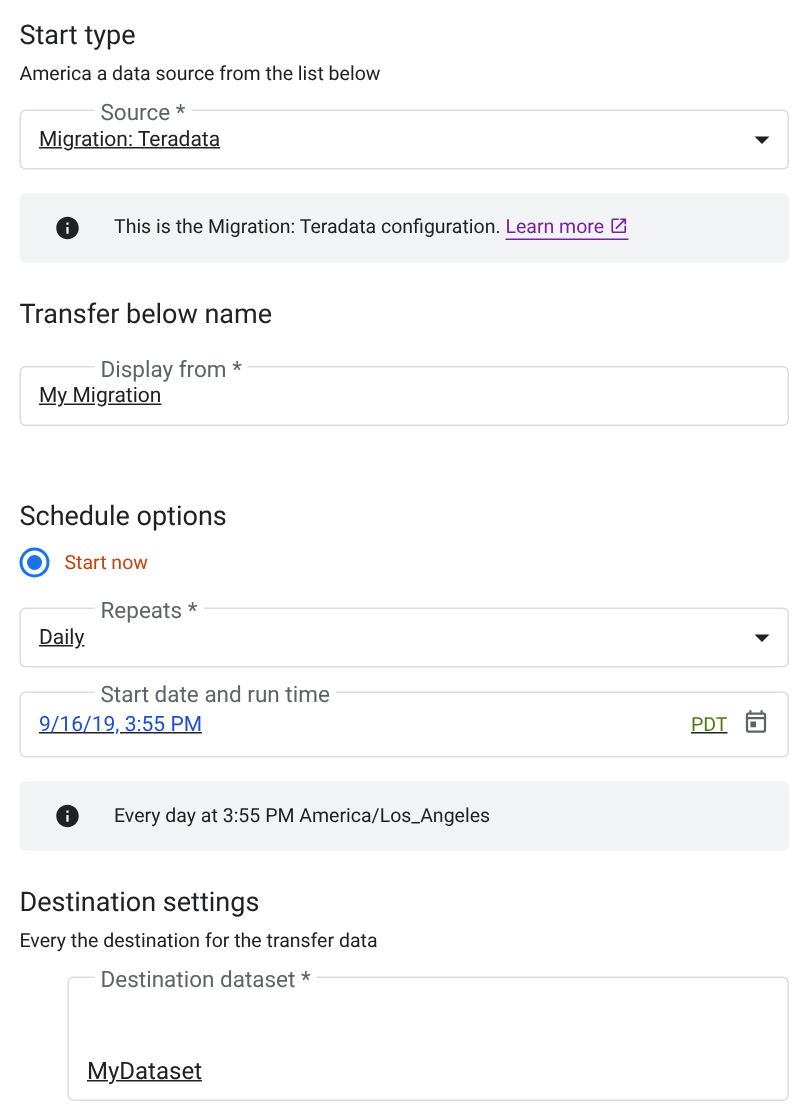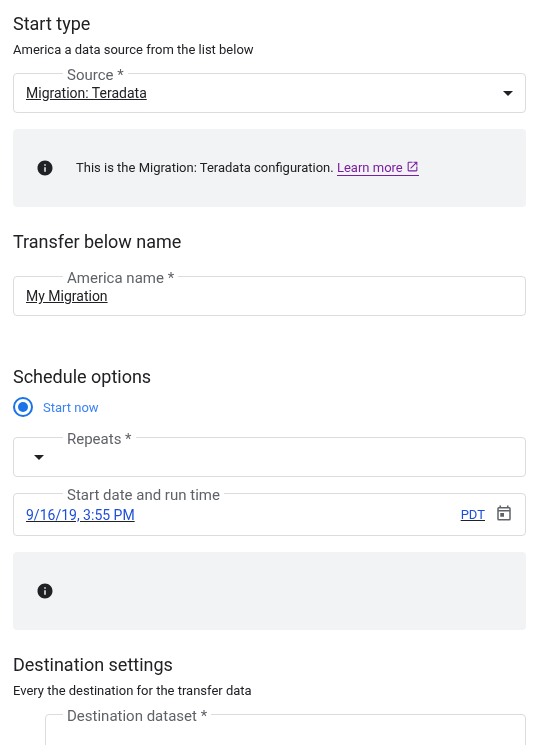--- a/index.html
+++ b/index.html
@@ -73,21 +73,21 @@
       width: 0;
       height: 0;
       border-left: 5px solid transparent;
       border-right: 5px solid transparent;
       border-top: 5px solid #202124;
       margin-left: 8px;
     }
     .info-box {
       background: #f1f3f4;
       border-radius: 4px;
-      padding: 28px 16px;
+      padding: 12px 16px;
       display: flex;
       align-items: center;
       margin-bottom: 24px;
     }
     .info-icon-wrap {
       width: 22px;
       height: 22px;
       display: flex;
       align-items: center;
       justify-content: center;
@@ -146,25 +146,25 @@
       border: 2px solid #5f6368;
     }
     .radio-dot {
       width: 10px;
       height: 10px;
       background: #1a73e8;
       border-radius: 50%;
     }
     .radio-label {
       font-size: 13px;
-      color: #3b82f6;
+      color: #c2410c;
     }
     .datetime-tz {
       font-size: 13px;
-      color: #1d4ed8;
+      color: #4d7c0f;
       margin-right: 10px;
     }
     .calendar-icon {
       width: 18px;
       height: 18px;
       fill: #5f6368;
     }
     .spacer-lg { height: 34px; }
     .spacer-md { height: 16px; }
   </style>
@@ -194,21 +194,21 @@
         <svg class="ext-icon" viewBox="0 0 24 24">
           <path d="M19 19H5V5h7V3H5a2 2 0 0 0-2 2v14a2 2 0 0 0 2 2h14c1.1 0 2-.9 2-2v-7h-2v7zM14 3v2h3.59l-9.83 9.83 1.41 1.41L19 6.41V10h2V3h-7z"></path>
         </svg>
       </a>
   </span>
 </div>
 
 <div class="section-title">Transfer below name</div>
 <div class="spacer-md"></div>
 <div class="form-field">
-  <div class="form-field-label">America name *</div>
+  <div class="form-field-label">Display from *</div>
   <div class="form-field-outline">
     <input class="form-field-value" value="My Migration" style="">
   </div>
 </div>
 
 <div class="spacer-lg"></div>
 
 <div class="section-title">Schedule options</div>
 
 <div class="radio-group">
@@ -216,20 +216,21 @@
     <span class="radio-circle checked">
         <span class="radio-dot"></span>
       </span>
     <span class="radio-label">Start now</span>
   </div>
 </div>
 
 <div class="form-field">
   <div class="form-field-label">Repeats *</div>
   <div class="form-field-outline">
+    <span class="form-field-value">Daily</span>
     <span class="dropdown-arrow"></span>
   </div>
 </div>
 
 <div class="form-field">
   <div class="form-field-label">Start date and run time</div>
   <div class="form-field-outline">
     <input class="form-field-value" style="color: #1d4ed8;" value="9/16/19, 3:55 PM">
     <span class="datetime-tz">PDT</span>
     <span>
@@ -239,20 +240,21 @@
     </span>
   </div>
 </div>
 
 <div class="info-box">
   <span class="info-icon-wrap">
     <svg class="info-icon" viewBox="0 0 24 24">
         <path d="M12 2C6.48 2 2 6.48 2 12s4.48 10 10 10 10-4.48 10-10S17.52 2 12 2zm1 15h-2v-6h2v6zm0-8h-2V7h2v2z"></path>
       </svg>
   </span>
+  <span class="info-text">Every day at 3:55 PM America/Los_Angeles</span>
 </div>
 
 <div class="section-title">Destination settings</div>
 <div class="section-desc">Every the destination for the transfer data</div>
 
 <div class="form-field" style="margin-bottom:0;padding-left:32px;">
   <div class="form-field-label">Destination dataset *</div>
   <div class="form-field-outline">
     <input class="form-field-value-large" value="MyDataset" style="">
   </div>

